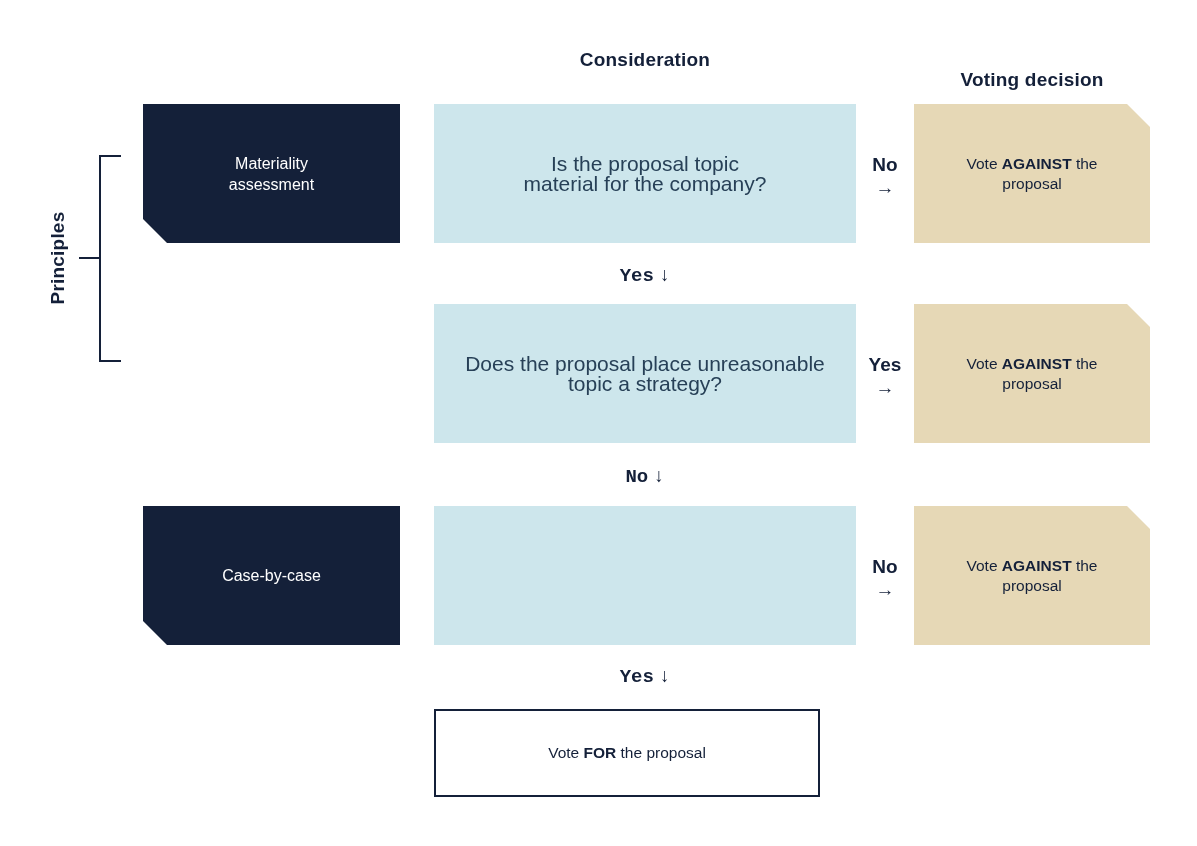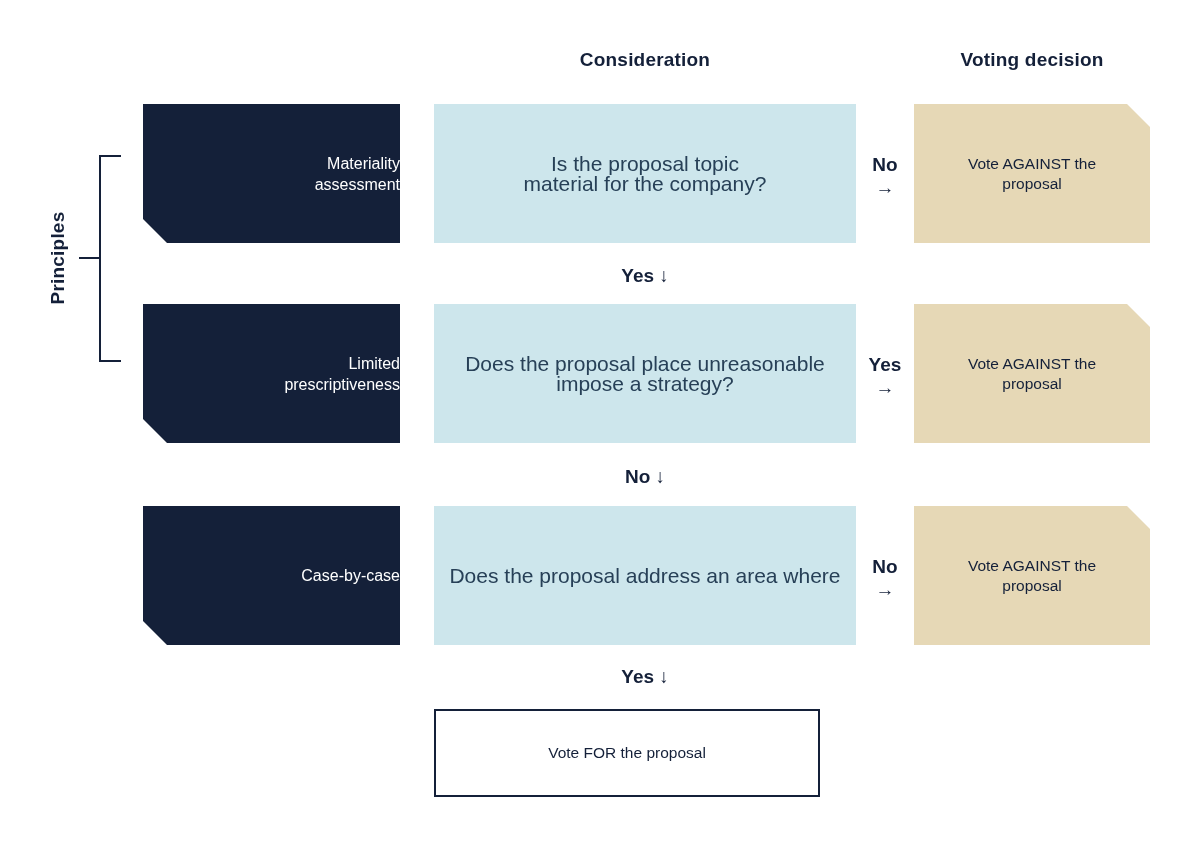--- a/index.html
+++ b/index.html
@@ -5,66 +5,66 @@
   html,body{margin:0;padding:0;background:#ffffff;}
   .canvas{
     position:relative;width:1197px;height:846px;background:#ffffff;
     font-family:"Liberation Sans","DejaVu Sans",sans-serif;overflow:hidden;
   }
   .col-header{
     position:absolute;top:48px;height:24px;line-height:24px;text-align:center;
     font-size:19px;font-weight:bold;color:#142039;letter-spacing:.2px;
   }
   .col-header.consideration{left:434px;width:422px;text-align:center;}
-  .col-header.voting{left:914px;width:236px;}
+  .col-header.voting{left:914px;width:236px;margin-top:20px;}
 
   
   .bracket{position:absolute;background:#142039;}
   .bracket.v{left:99px;top:156px;width:2px;height:206px;}
   .bracket.stub-top{left:99px;top:155px;width:22px;height:2px;}
   .bracket.stub-mid{left:79px;top:257px;width:22px;height:2px;}
   .bracket.stub-bot{left:99px;top:360px;width:22px;height:2px;}
   .principles-label{position:absolute;left:58px;top:258px;width:0;height:0;}
   .principles-label span{
     position:absolute;transform:translate(-50%,-50%) rotate(-90deg);
     white-space:nowrap;font-size:19px;font-weight:bold;color:#142039;letter-spacing:.2px;
   }
 
   .principle-box{
     position:absolute;left:143px;width:257px;height:139px;background:#142039;
-    display:flex;flex-direction:column;align-items:flex-end;justify-content:center;
+    display:flex;flex-direction:column;align-items:center;justify-content:center;
     color:#ffffff;font-size:16px;line-height:21px;text-align:center;
     clip-path:polygon(0 0,100% 0,100% 100%,24px 100%,0 calc(100% - 24px));
   }
   .consider-box{
     position:absolute;left:434px;width:422px;height:139px;background:#CDE6EC;
     display:flex;flex-direction:column;align-items:center;justify-content:center;
     color:#274057;font-size:21px;line-height:20px;text-align:center;
   }
   .decision-box{
     position:absolute;left:914px;width:236px;height:139px;background:#E6D8B6;
     display:flex;align-items:center;justify-content:center;
     color:#142039;font-size:15.5px;line-height:20px;text-align:center;
     clip-path:polygon(0 0,calc(100% - 23px) 0,100% 23px,100% 100%,0 100%);
   }
   .decision-box .decision-text{max-width:190px;}
-  .decision-text b,.final-text b{font-weight:normal;}
+  .decision-text b,.final-text b{font-weight:bold;}
 
   .row1{top:104px;} .row2{top:304px;} .row3{top:506px;}
 
   .answer{
     position:absolute;left:856px;width:58px;text-align:center;
     color:#142039;font-size:19px;font-weight:bold;line-height:23px;
   }
   .answer.row1{top:153px;} .answer.row2{top:353px;} .answer.row3{top:555px;}
   .answer .arrow{display:block;font-weight:normal;font-size:19px;}
 
   .flow-label{
     position:absolute;left:434px;width:422px;text-align:center;
-    color:#142039;font-size:19px;font-weight:bold;line-height:24px;height:24px;
+    color:#142039;font-size:19px;font-weight:bold;line-height:24px;height:24px;font-family:Liberation Mono, monospace;
   }
   .flow-label .arrow{font-weight:normal;margin-left:5px;}
   .flow1{top:264px;} .flow2{top:465px;text-align:center;} .flow3{top:665px;}
 
   .final-box{
     position:absolute;left:434px;top:709px;width:386px;height:88px;
     box-sizing:border-box;border:2px solid #142039;background:#ffffff;
     display:flex;align-items:center;justify-content:center;
     color:#142039;font-size:15.5px;text-align:center;
   }
@@ -99,46 +99,41 @@
   </div>
   <div class="decision-box row1">
     <div class="decision-text">
       <span>Vote </span><b>AGAINST</b><span> the proposal</span>
     </div>
   </div>
   <div class="flow-label flow1">
     <span>Yes</span><span class="arrow">↓</span>
   </div>
 
-  <div class="principle-box row2">
-    <div>Limited</div>
-    <div>prescriptiveness</div>
-  </div>
   <div class="consider-box row2">
     <div>Does the proposal place unreasonable</div>
-    <div>impose a strategy?</div>
+    <div>topic a strategy?</div>
   </div>
   <div class="answer row2">
     <span>Yes</span>
     <span class="arrow">→</span>
   </div>
   <div class="decision-box row2">
     <div class="decision-text">
       <span>Vote </span><b>AGAINST</b><span> the proposal</span>
     </div>
   </div>
   <div class="flow-label flow2">
     <span>No</span><span class="arrow">↓</span>
   </div>
 
   <div class="principle-box row3">
     <div>Case-by-case</div>
   </div>
   <div class="consider-box row3">
-    <div>Does the proposal address an area where</div>
   </div>
   <div class="answer row3">
     <span>No</span>
     <span class="arrow">→</span>
   </div>
   <div class="decision-box row3">
     <div class="decision-text">
       <span>Vote </span><b>AGAINST</b><span> the proposal</span>
     </div>
   </div>

